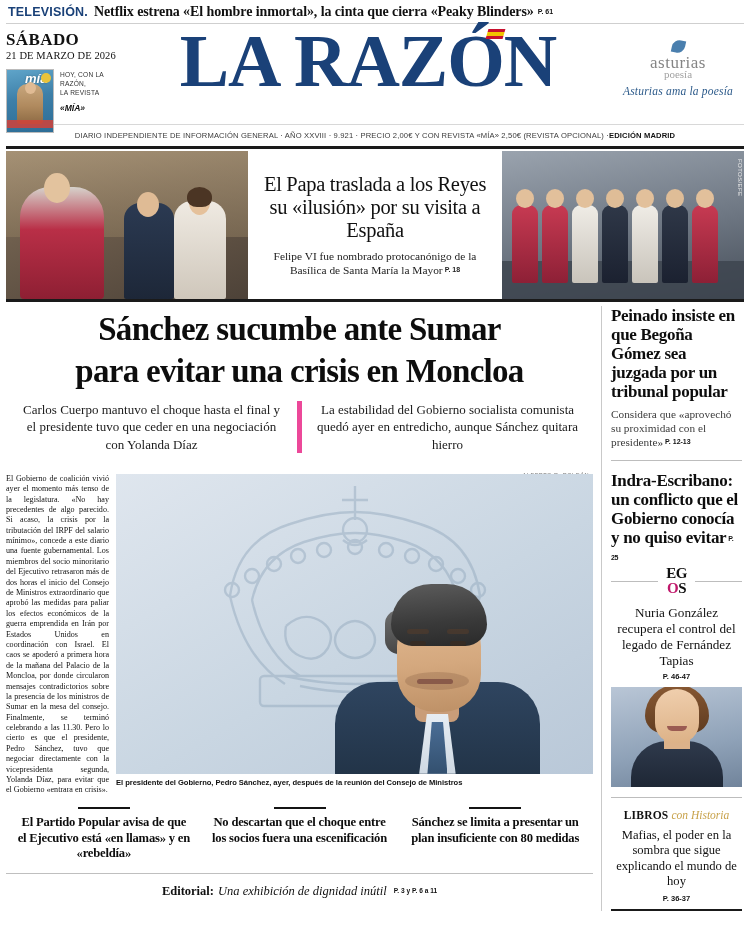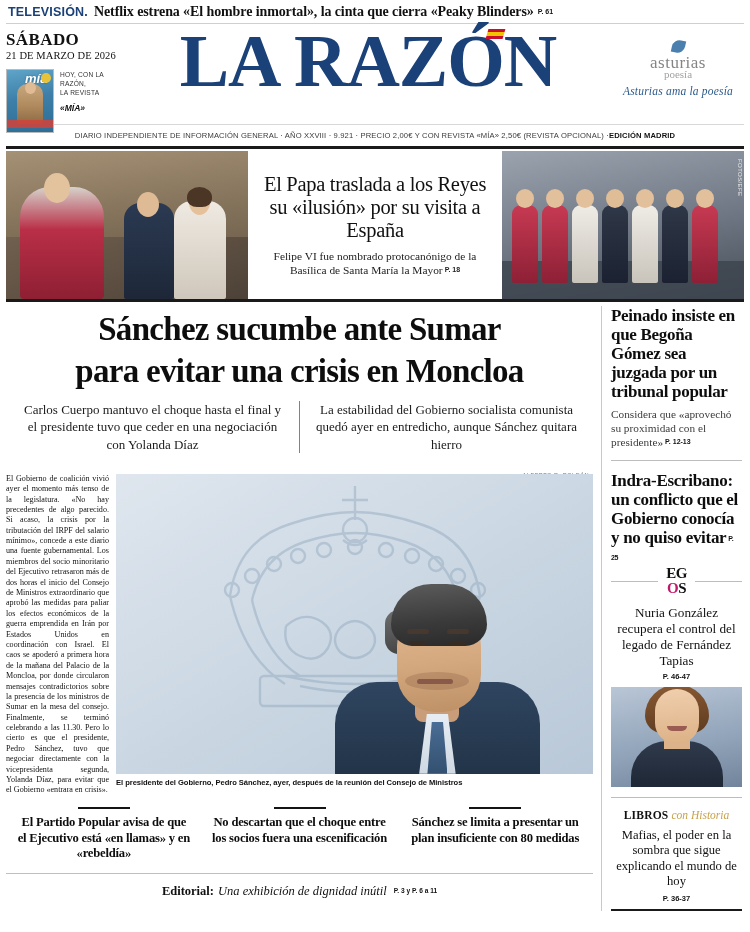--- a/index.html
+++ b/index.html
@@ -189,21 +189,21 @@
     line-height:1.08;letter-spacing:-.7px;text-align:center;color:#0d0d0d;
     margin-top:6px;
   }
   .subs{
     display:flex;margin-top:12px;padding-bottom:10px;
   }
   .sub-col{
     flex:1;text-align:center;font-family:"Liberation Serif",serif;
     font-size:13px;line-height:1.32;color:#1a1a1a;padding:0 12px;box-sizing:border-box;
   }
-  .sub-col + .sub-col{border-left:1px solid #ec4899;}
+  .sub-col + .sub-col{border-left:5px solid #ec4899;}
 
   .credit-row{text-align:right;height:11px;}
   .credit-row span{
     font-family:"Liberation Sans",sans-serif;font-size:5.6px;color:#7a7a7a;
     letter-spacing:.5px;margin-right:4px;
   }
 
   .story{display:flex;gap:7px;}
   .story-text{
     width:103px;flex:none;

